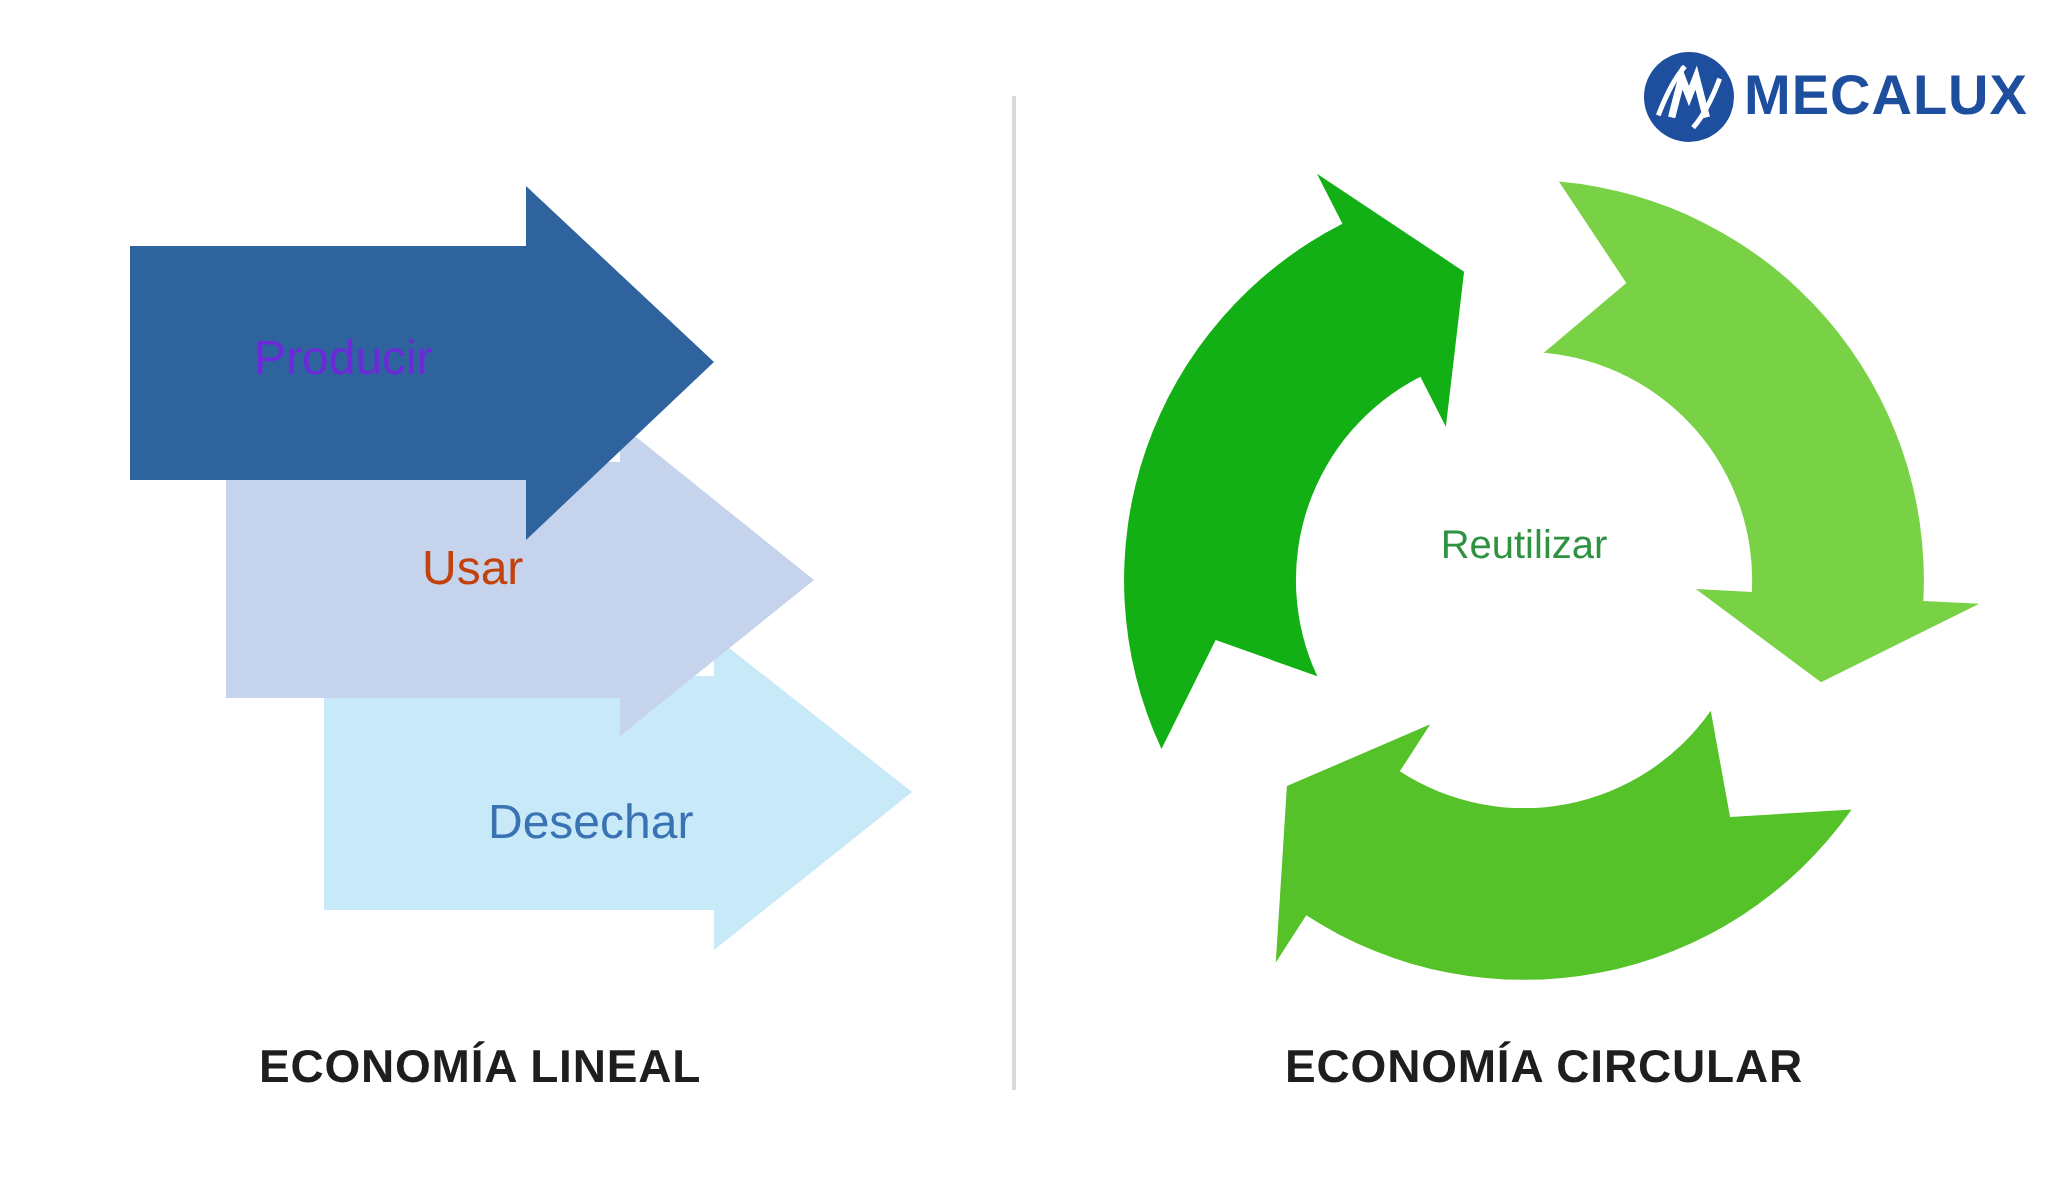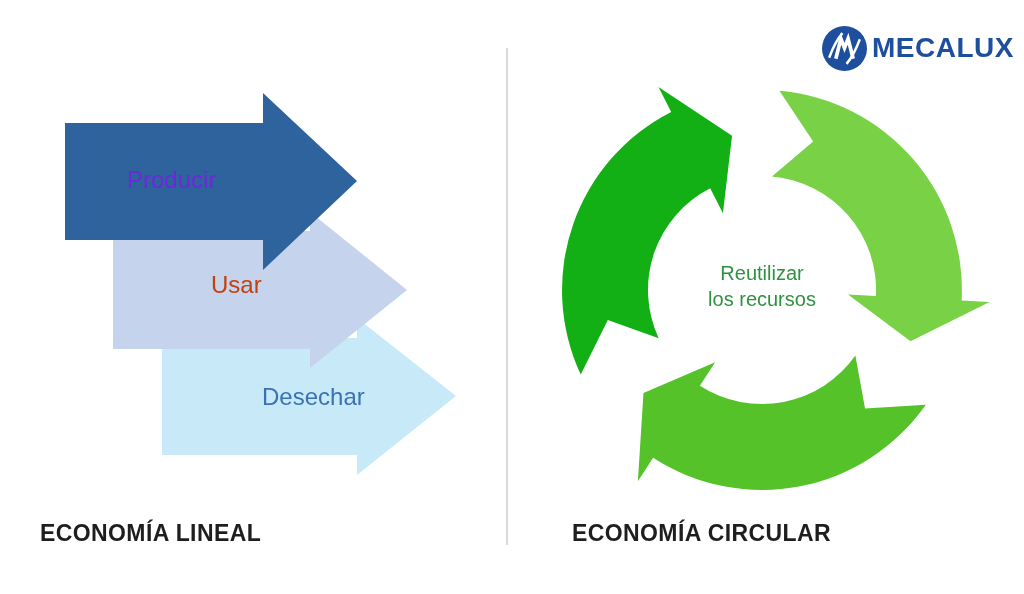--- a/index.html
+++ b/index.html
@@ -21,30 +21,30 @@
   }
   
   .divider{
     position:absolute;left:506px;top:48px;width:2px;height:497px;
   }
   
   .linear-svg{position:absolute;left:0;top:0;width:1024px;height:594px;}
   .step-label{position:absolute;font-size:24px;}
   .label-producir{left:127px;top:166px;}
   .label-usar{left:211px;top:271px;}
-  .label-desechar{left:244px;top:383px;margin-left:18px;}
+  .label-desechar{left:244px;top:398px;}
   
   .cycle-svg{position:absolute;left:522px;top:50px;width:480px;height:480px;}
   .center-text{
     position:absolute;left:642px;top:260px;width:240px;
     text-align:center;font-size:20px;line-height:1.3;
   }
   
   .caption{
-    position:absolute;top:520px;width:400px;text-align:left;
+    position:absolute;top:520px;width:400px;text-align:center;
     font-size:23px;font-weight:bold;letter-spacing:0.4px;color:#1e1e1e;
   }
   .caption-left{left:40px;}
   .caption-right{left:572px;}
 </style>
 </head>
 <body>
 
 <div class="canvas">
 
@@ -71,19 +71,18 @@
   <div class="step-label label-desechar" style="color: rgb(57, 115, 179);">Desechar</div>
 
   <svg class="cycle-svg" viewBox="-120 -120 240 240" aria-hidden="true">
     <path transform="rotate(5)" d="M 0,-100 A 100,100 0 0 1 99.9,-3.5 L 113.9,-4.0 L 76.2,19.0 L 43.0,-1.5 L 57.0,-2.0 A 57,57 0 0 0 0,-57 L 19.0,-76.2 Z" fill="#79d245"></path>
     <path transform="rotate(125)" d="M 0,-100 A 100,100 0 0 1 99.9,-3.5 L 113.9,-4.0 L 76.2,19.0 L 43.0,-1.5 L 57.0,-2.0 A 57,57 0 0 0 0,-57 L 19.0,-76.2 Z" fill="#55c229"></path>
     <path transform="rotate(245)" d="M 0,-100 A 100,100 0 0 1 99.9,-3.5 L 113.9,-4.0 L 76.2,19.0 L 43.0,-1.5 L 57.0,-2.0 A 57,57 0 0 0 0,-57 L 19.0,-76.2 Z" fill="#12b014"></path>
   </svg>
 
   <div class="center-text" style="color: rgb(46, 146, 64);">
     <span>Reutilizar</span><br>
-    <span>los recursos</span>
   </div>
 
   <div class="caption caption-left">ECONOMÍA LINEAL</div>
   <div class="caption caption-right">ECONOMÍA CIRCULAR</div>
 
 </div>
 
 </body></html>

